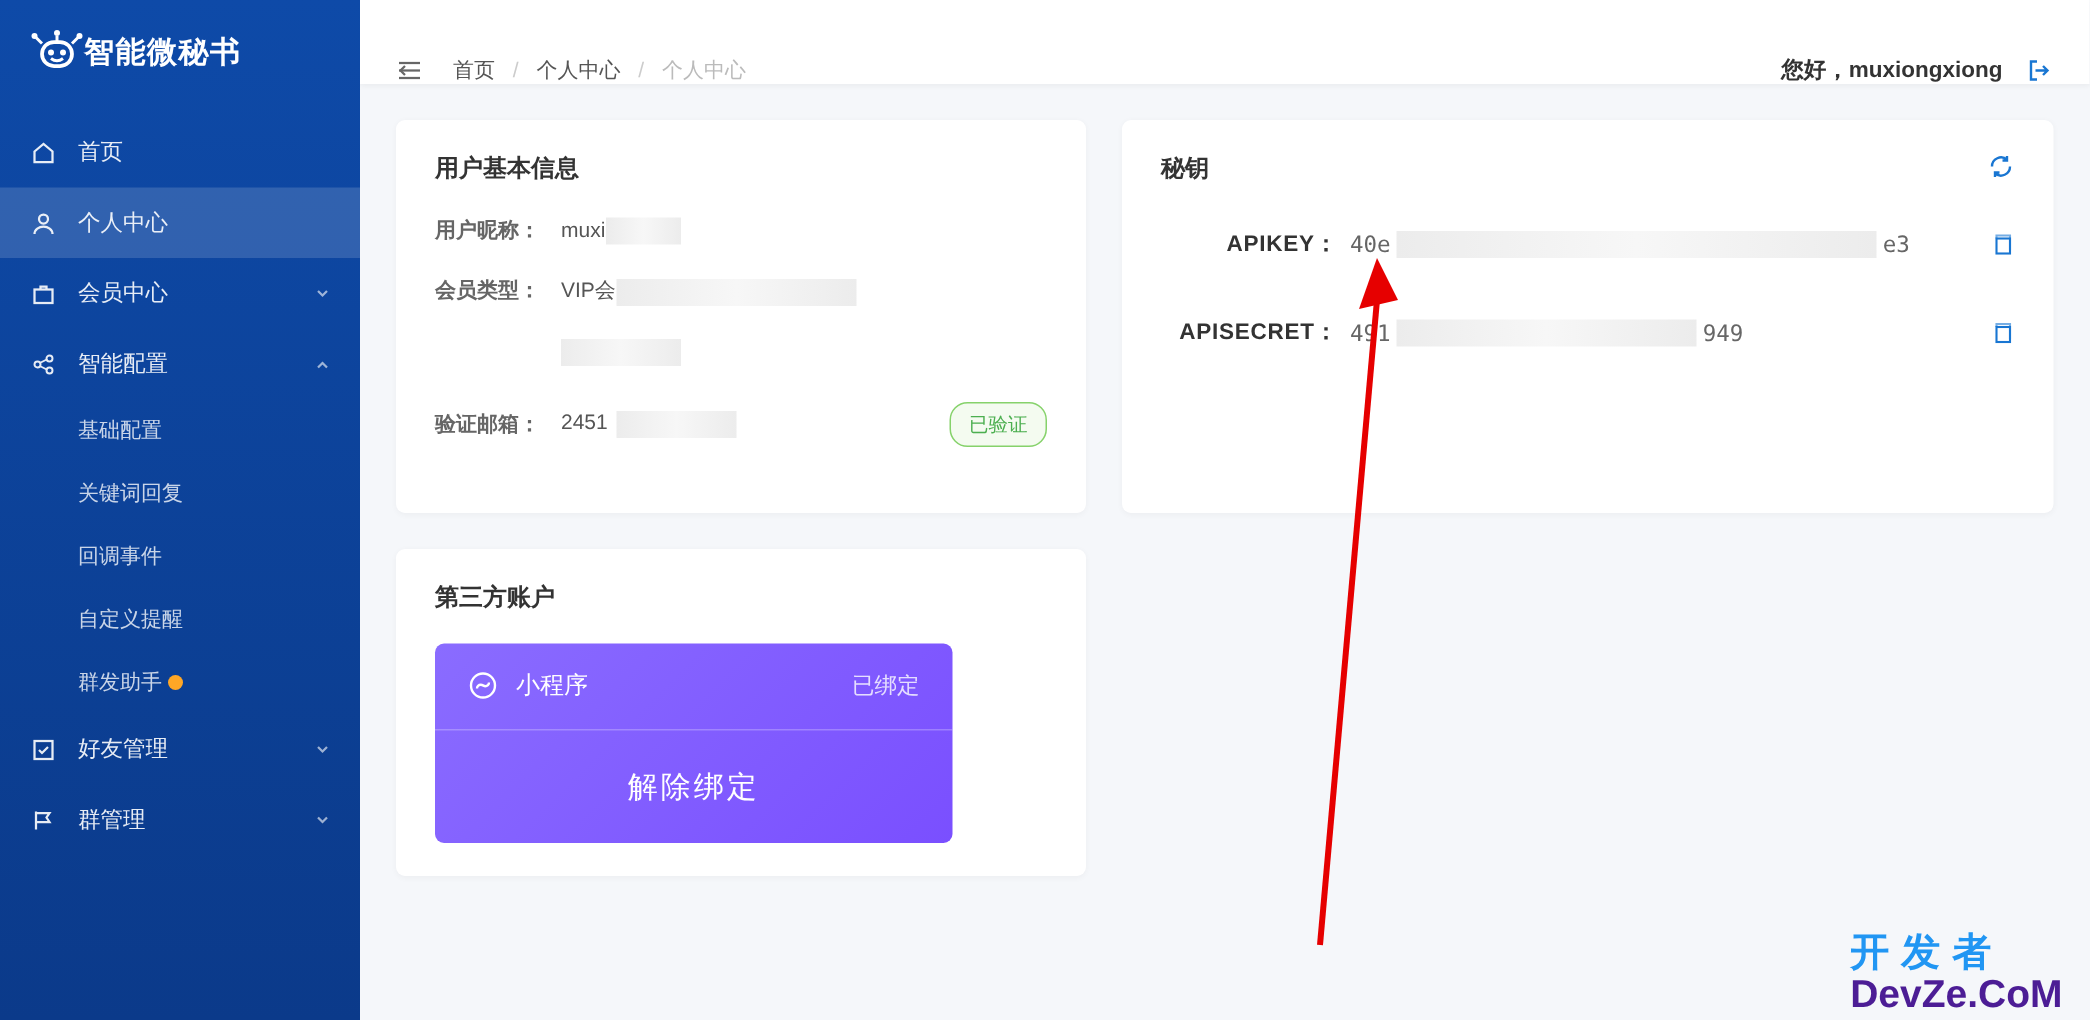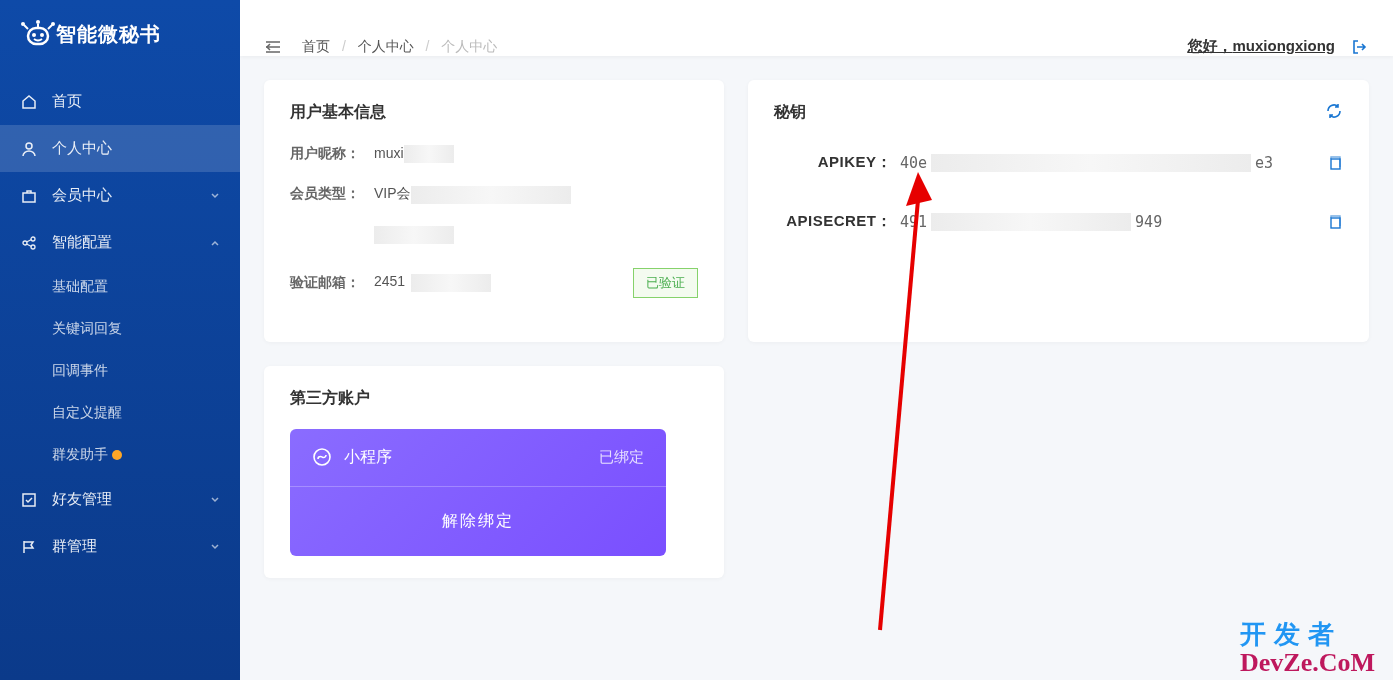--- a/index.html
+++ b/index.html
@@ -19,55 +19,55 @@
 .nav-sub .dot { width: 10px; height: 10px; border-radius: 50%; background: #ffa726; display: inline-block; margin-left: 4px; vertical-align: middle; }
 
 .header { position: fixed; left: 240px; right: 0; top: 0; height: 56px; background: #fff; display: flex; align-items: flex-end; padding: 0 24px; justify-content: space-between; box-shadow: 0 1px 4px rgba(0,0,0,0.05); z-index: 5; }
 .header-left { display: flex; align-items: center; gap: 20px; }
 .collapse-icon { cursor: pointer; color: #666; }
 .breadcrumb { color: #888; font-size: 14px; }
 .breadcrumb a { color: #555; text-decoration: none; }
 .breadcrumb .sep { margin: 0 8px; color: #ccc; }
 .breadcrumb .current { color: #bbb; }
 .header-right { display: flex; align-items: center; gap: 16px; font-size: 15px; color: #333; }
-.header-right .hello { font-weight: 600; text-decoration: underline; }
+.header-right .hello { font-weight: 600; }
 
 .main { position: absolute; left: 240px; top: 56px; right: 0; bottom: 0; padding: 24px; display: grid; grid-template-columns: 460px 1fr; gap: 24px; align-content: start; }
 .card { background: #fff; border-radius: 6px; box-shadow: 0 1px 4px rgba(0,0,0,0.04); padding: 22px 26px; }
 .card-title { font-size: 16px; font-weight: 700; color: #333; margin-bottom: 20px; }
 
 .info-row { display: flex; align-items: center; margin: 22px 0; font-size: 14px; color: #333; position: relative; }
 .info-label { color: #666; width: 84px; font-weight: 600; }
 .info-value { color: #555; flex: 1; position: relative; }
-.badge-verified { display: inline-block; border: 1px solid #86d26b; color: #4caf50; background: #f4fbf0; padding: 5px 12px; border-radius: 0; font-size: 13px; margin-left: auto; }
+.badge-verified { display: inline-block; border: 1px solid #86d26b; color: #4caf50; background: #f4fbf0; padding: 5px 12px; border-radius: 12px; font-size: 13px; margin-left: auto; }
 
 .blur-block { display: inline-block; height: 18px; background: linear-gradient(90deg,#ececec,#f7f7f7,#ececec); vertical-align: middle; }
 .blur-1 { width: 50px; }
 .blur-2 { width: 160px; }
 .blur-3 { width: 80px; margin-left:6px;}
 .blur-4 { width: 320px; }
 .blur-5 { width: 200px; }
 
 .key-card .secret-row { display: flex; align-items: center; margin: 30px 0 40px; font-size: 15px; }
 .key-card .secret-label { font-weight: 700; color: #333; width: 118px; text-align: right; margin-right: 8px; letter-spacing: .5px; }
 .key-card .secret-value { color: #666; font-family: monospace; flex: 1; display:flex; align-items:center; gap:4px;}
 .key-card .copy-icon { color: #1976d2; margin-left: 14px; cursor: pointer; }
 .key-card .refresh-icon { position: absolute; right: 26px; top: 22px; color: #1976d2; cursor: pointer; }
 .key-card { position: relative; }
 
 .third-card { grid-column: 1 / 2; }
-.bind-box { background: linear-gradient(135deg,#8a6cff 0%,#7a4fff 100%); border-radius: 6px; overflow: hidden; color: #fff; width: 376px; }
+.bind-box { background: linear-gradient(135deg,#8a6cff 0%,#7a4fff 100%); border-radius: 6px; overflow: hidden; color: #fff; width: 345px; }
 .bind-top { display: flex; align-items: center; justify-content: space-between; padding: 18px 22px; border-bottom: 1px solid rgba(255,255,255,0.25); }
 .bind-top-left { display: flex; align-items: center; gap: 12px; font-size: 16px; }
 .bind-status { color: rgba(255,255,255,0.8); font-size: 15px; }
-.bind-bottom { text-align: center; padding: 24px 0; font-size: 16px; cursor: pointer; letter-spacing: 2px; }
+.bind-bottom { text-align: center; padding: 24px 0; font-size: 20px; cursor: pointer; letter-spacing: 2px; }
 
 .watermark { position: absolute; right: 18px; bottom: 4px; font-size: 26px; font-weight: 700; line-height: 1.05; text-align: left; pointer-events: none; }
 .watermark .line1 { color: #2196f3; letter-spacing: 8px; }
-.watermark .line2 { color: #be185d; font-family: Liberation Serif, serif; letter-spacing: 0; }
+.watermark .line2 { color: #4c1d95; font-family: Liberation Sans, sans-serif; letter-spacing: 0; }
 
 .arrow-annotation { position: absolute; left: 870px; top: 170px; width: 70px; height: 470px; pointer-events: none; z-index: 20; }
 
 svg { display: block; }
 </style>
 </head>
 <body>
 
 <aside class="sidebar">
   <div class="logo">

